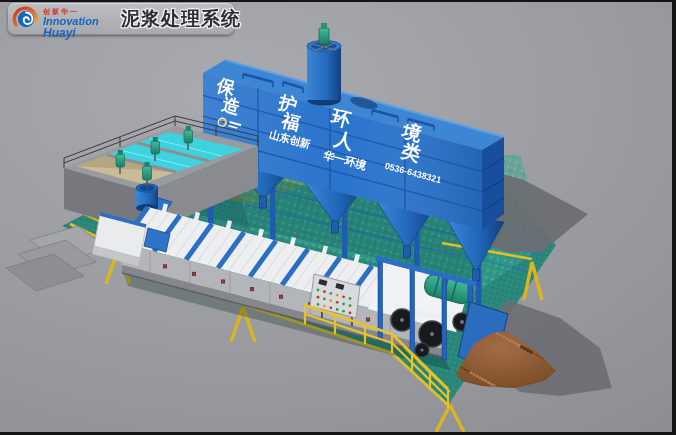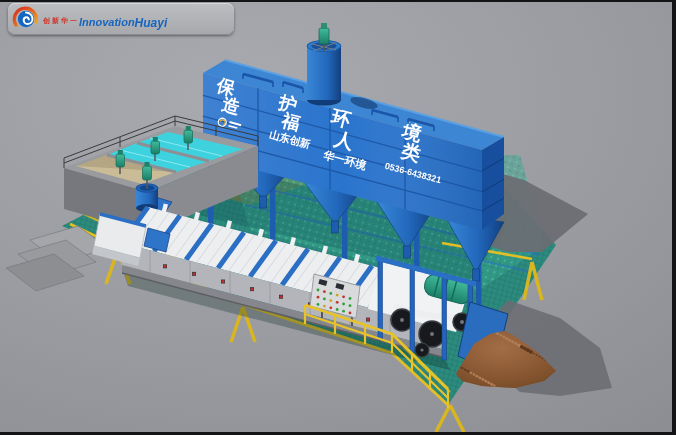--- a/index.html
+++ b/index.html
@@ -11,21 +11,21 @@
   #scene{position:absolute;left:0;top:0;}
   
   .plaque{
     position:absolute;left:8px;top:3px;width:226px;height:32px;
     background:linear-gradient(#bdbec2,#a7a8ac);
     border-radius:7px;
     box-shadow:inset 0 1px 0 #d6d7db, inset 0 -1px 0 #8a8b8f, 0 1px 3px rgba(0,0,0,.45);
     display:flex;align-items:center;padding:0 6px 0 4px;box-sizing:border-box;
   }
   .swirl{flex:0 0 auto;width:28px;height:28px;margin-right:3px;}
-  .brand{display:flex;flex-direction:row;line-height:1;margin-right:6px;min-width:72px;margin-top:8px;}
+  .brand{display:flex;flex-direction:column;line-height:1;margin-right:6px;min-width:72px;margin-top:8px;}
   .brand .cn{font-size:7px;font-weight:700;color:#cf3326;letter-spacing:2px;margin-bottom:1px;white-space:nowrap;}
   .brand .en1{font-size:11px;font-weight:800;font-style:italic;color:#1565c0;white-space:nowrap;}
   .brand .en2{font-size:12px;font-weight:800;font-style:italic;color:#1565c0;white-space:nowrap;}
   .sys-title{
     font-size:19px;font-weight:900;color:#2d2e32;letter-spacing:1px;white-space:nowrap;
     text-shadow:1px 1px 0 #f2f2f4,-1px -1px 0 #f2f2f4,1px -1px 0 #f2f2f4,-1px 1px 0 #f2f2f4,0 0 3px #ffffff;
   }
   svg text{user-select:none;}
   .silo-char{fill:#fff;font-weight:700;}
   .silo-label{fill:#fff;font-weight:700;}
@@ -519,15 +519,16 @@
     </defs>
     <path d="M4,20 A11,11 0 1 1 24,17" fill="none" stroke="url(#swGrad)" stroke-width="3.4" stroke-linecap="round"></path>
     <circle cx="14" cy="14" r="8.2" fill="#1566c0"></circle>
     <path d="M14,7.5 a6.5,6.5 0 0 1 6.5,6.5 a5,5 0 0 1 -5,5 a3.8,3.8 0 0 1 -3.8,-3.8 a2.9,2.9 0 0 1 2.9,-2.9 a2.2,2.2 0 0 1 2.2,2.2" fill="none" stroke="#ffffff" stroke-width="2" stroke-linecap="round"></path>
   </svg>
   <div class="brand">
     <span class="cn">创新华一</span>
     <span class="en1">Innovation</span>
     <span class="en2">Huayi</span>
   </div>
+  <div class="sys-title">泥浆处理系统</div>
 </div>
 
 </div>
 
 </body></html>

